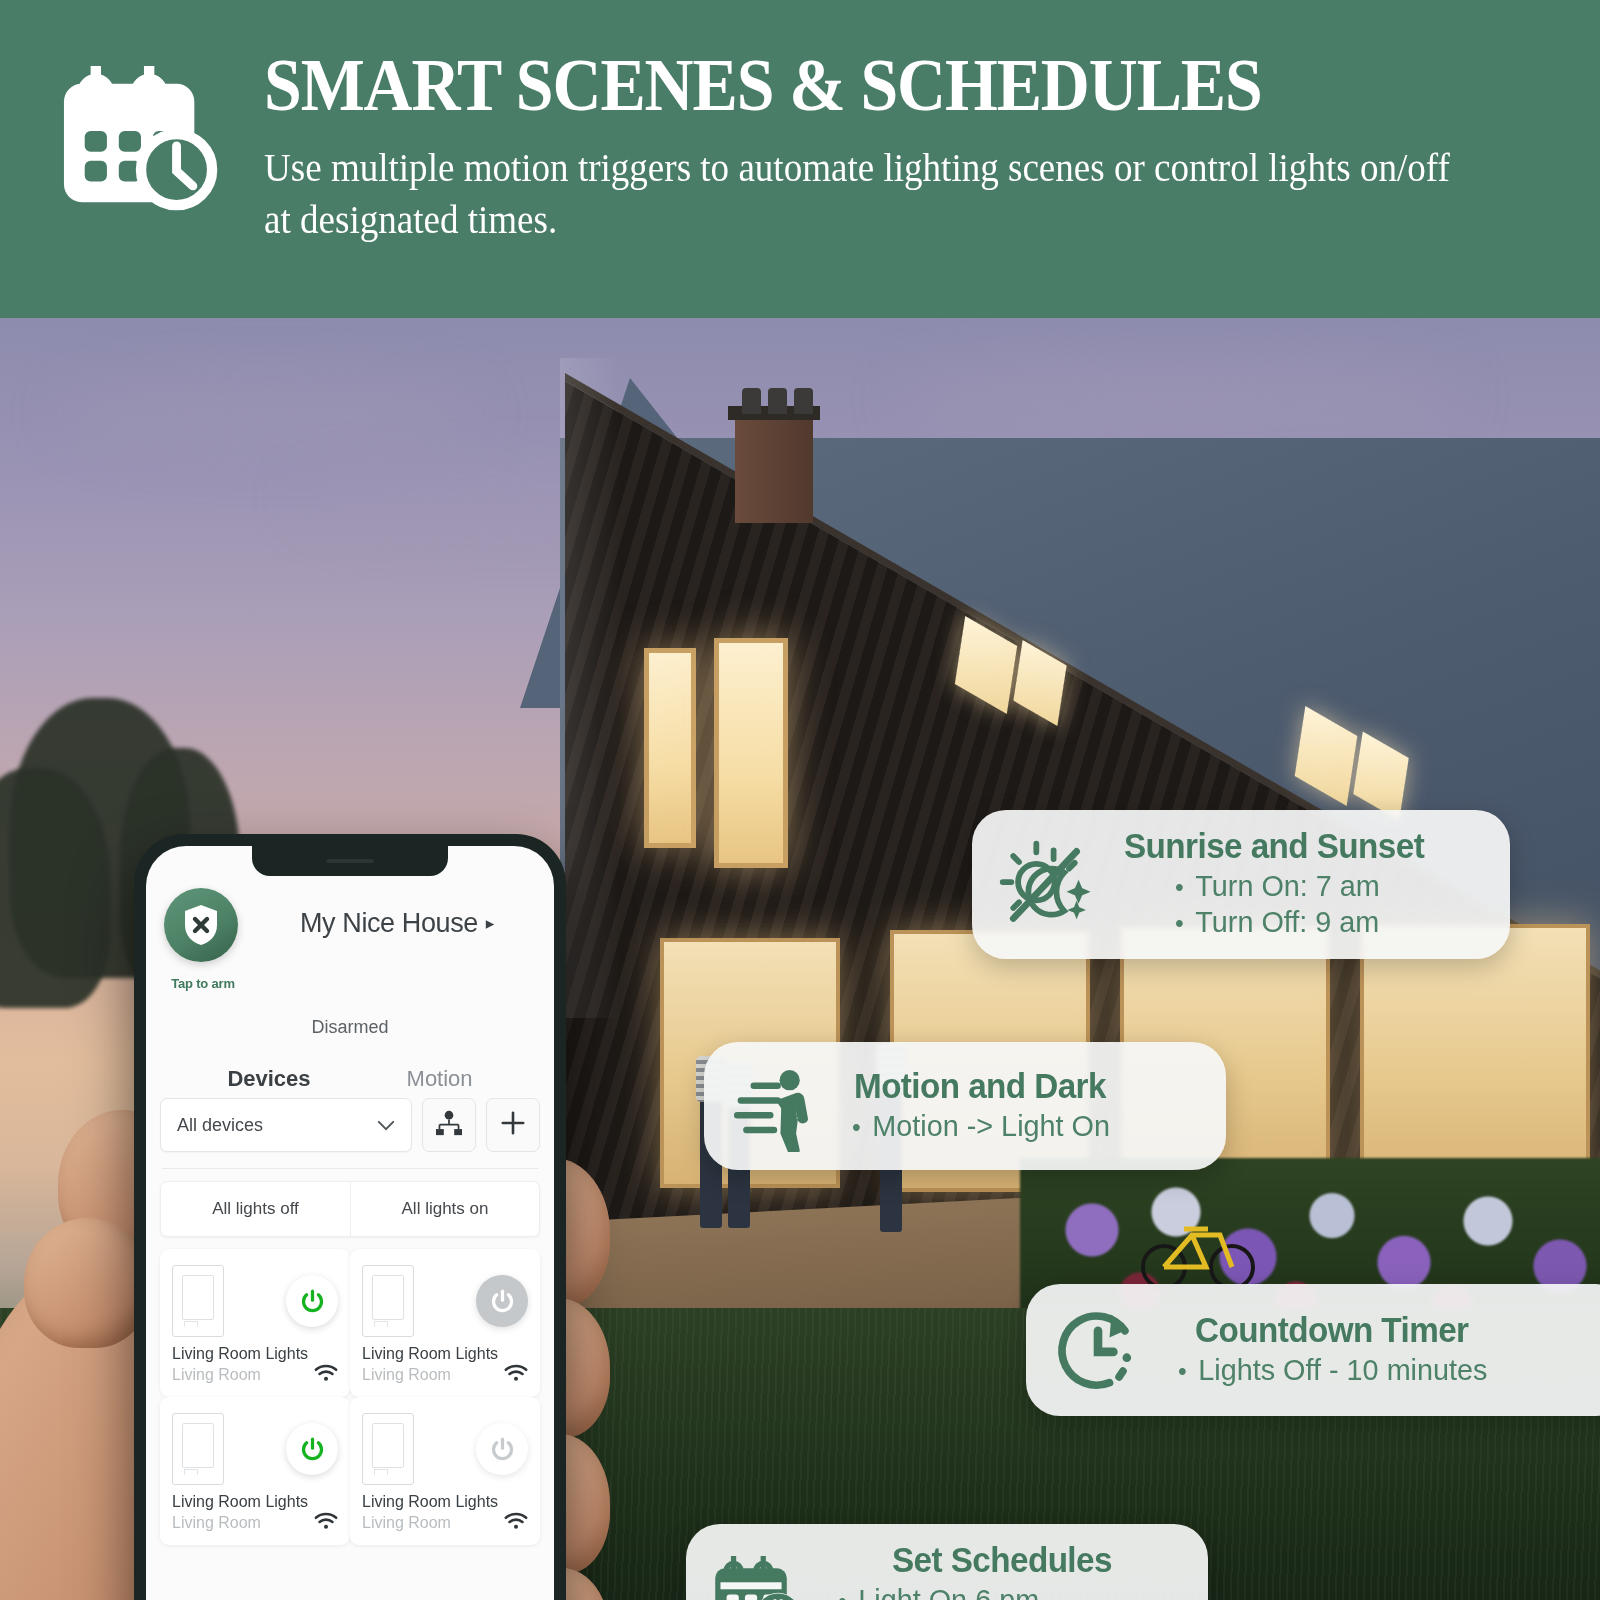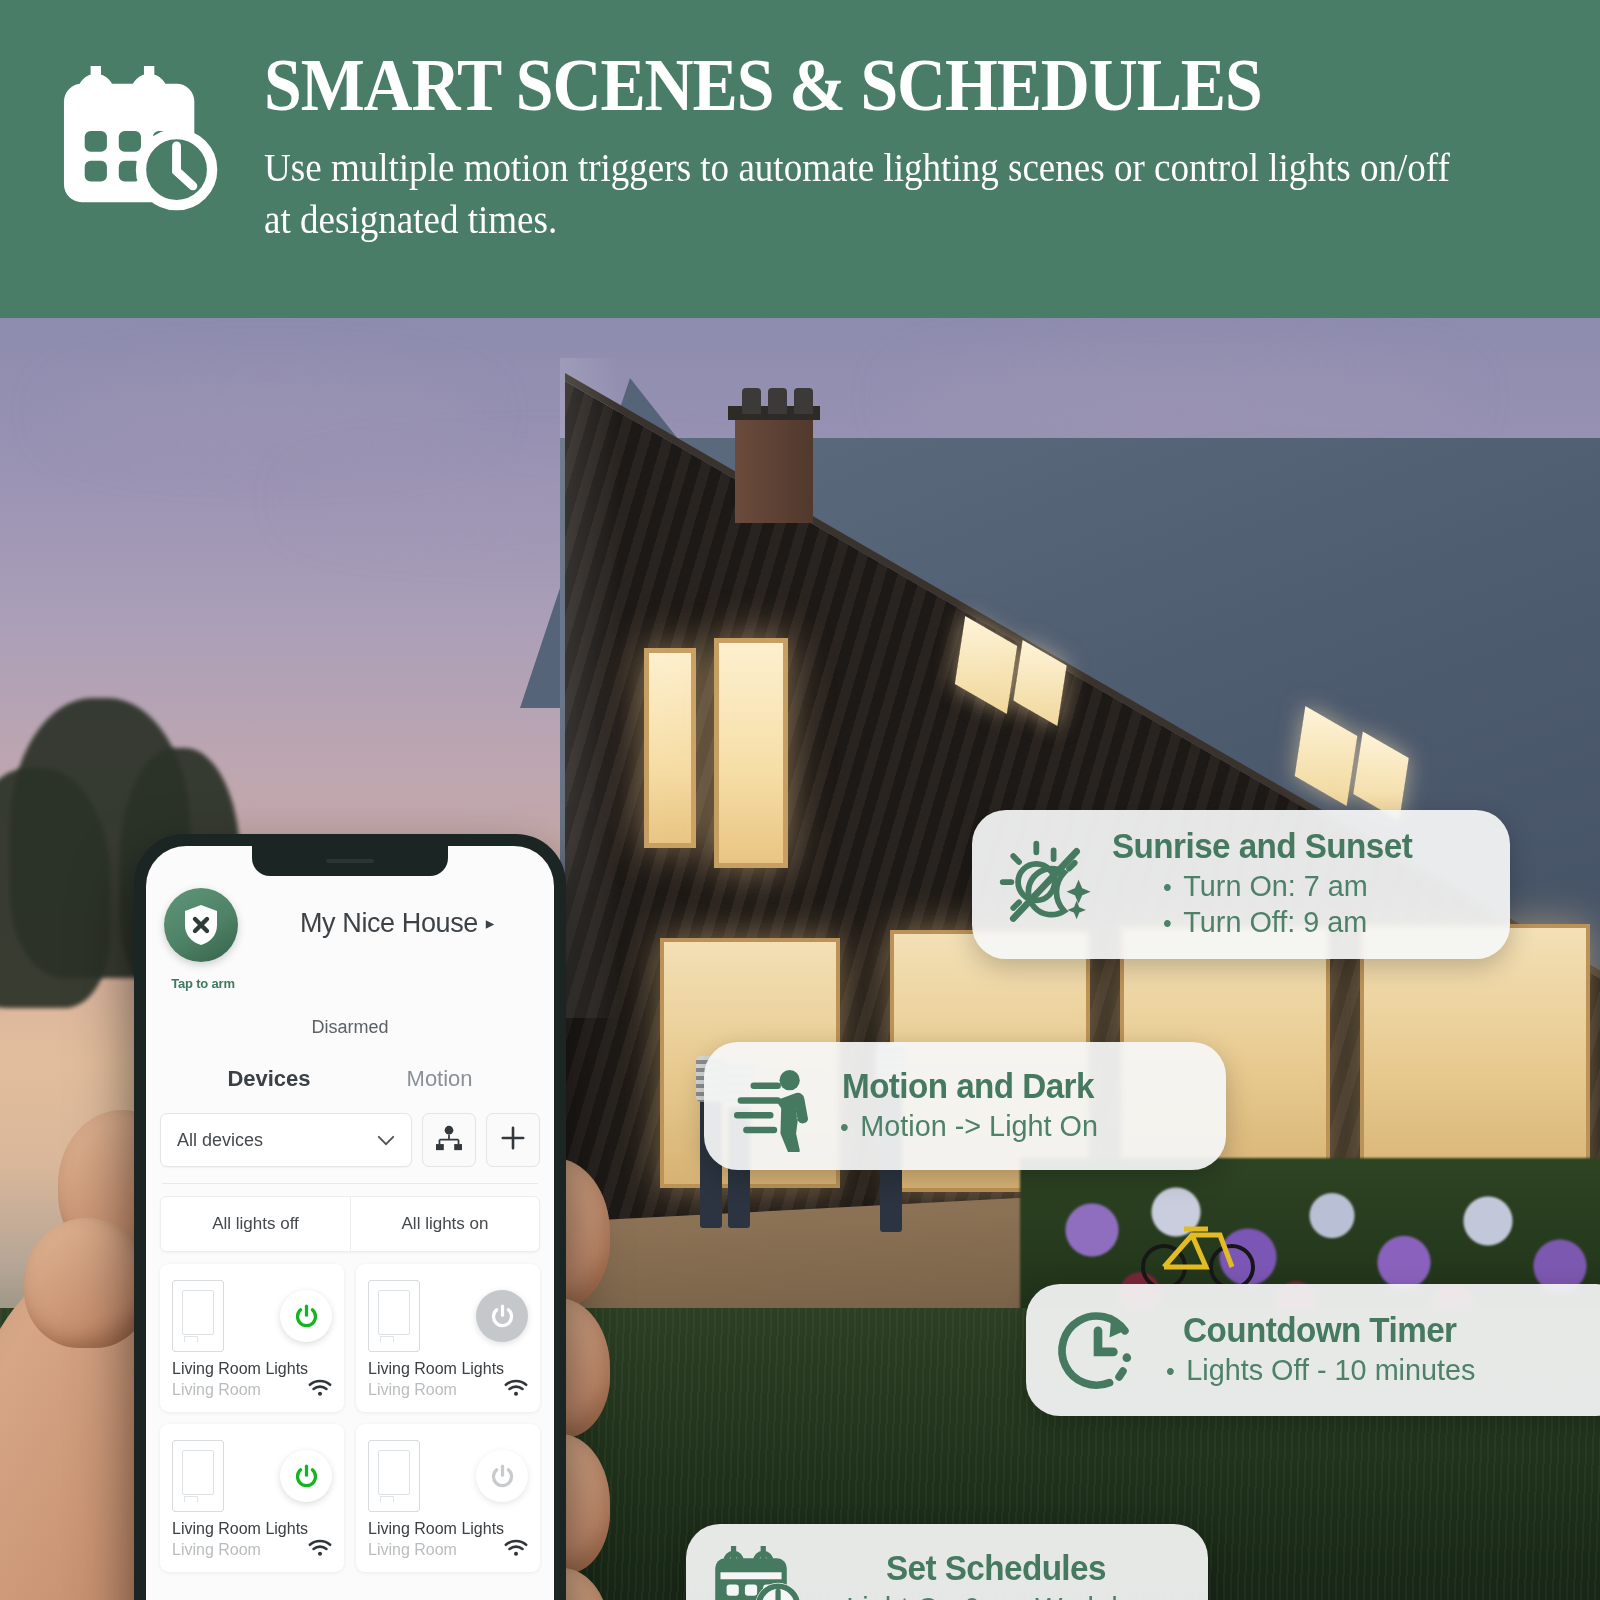--- a/index.html
+++ b/index.html
@@ -217,21 +217,21 @@
   }
 
   
   #tabs {
     display: flex; justify-content: center; gap: 96px; margin-top: 28px;
   }
   .tab { font-size: 22px; color: #8a9096; padding-bottom: 3px; }
   .tab.active { color: #3a4044; font-weight: 600; }
 
   
-  #filter-row { display: flex; gap: 10px; margin-top: 18px; align-items: stretch; }
+  #filter-row { display: flex; gap: 10px; margin-top: 3px; align-items: stretch; }
   #device-select {
     flex: 1 1 auto; height: 54px; background: #fff; border: 1px solid #e3e5e6;
     border-radius: 7px; display: flex; align-items: center; justify-content: space-between;
     padding: 0 16px; font-size: 18px; color: #45494d;
     box-shadow: 0 1px 2px rgba(0,0,0,.04);
   }
   .sq-btn {
     width: 54px; height: 54px; background: #fafafa; border: 1px solid #e3e5e6;
     border-radius: 7px; display: flex; align-items: center; justify-content: center;
   }
@@ -245,21 +245,21 @@
     box-shadow: 0 1px 3px rgba(0,0,0,.05);
   }
   .all-btn {
     flex: 1 1 50%; height: 54px; display: flex; align-items: center;
     justify-content: center; font-size: 17px; color: #45494d;
   }
   .all-btn + .all-btn { border-left: 1px solid #eceeef; }
 
   
   #device-grid {
-    display: grid; grid-template-columns: 1fr 1fr; gap: 12px; margin-top: 12px;
+    display: grid; grid-template-columns: 1fr 1fr; margin-top: 12px;
   }
   .device-card {
     background: #fff; border-radius: 9px; padding: 12px 12px 11px 12px;
     box-shadow: 0 1px 4px rgba(0,0,0,.07); min-height: 148px;
     display: flex; flex-direction: column;
   }
   .device-top { display: flex; align-items: center; justify-content: space-between; flex: 1 1 auto; }
   .switch-img { width: 52px; height: 72px; border: 1.5px solid #d9dcde; border-radius: 3px;
     position: relative; }
   .switch-img::before {
@@ -279,21 +279,21 @@
   .power-btn.off-light { background: #fff; box-shadow: 0 2px 7px rgba(0,0,0,.10); }
   .device-name { font-size: 16px; color: #3a4044; margin-top: 4px; }
   .device-bottom { display: flex; align-items: center; justify-content: space-between; margin-top: 1px; }
   .device-room { font-size: 16px; color: #b9bdc0; }
 
   
   .callout {
     position: absolute; z-index: 8;
     background: rgba(245,246,246,0.93);
     border-radius: 34px;
-    display: flex; align-items: center; gap: 20px;
+    display: flex; align-items: center; gap: 32px;
     padding: 18px 30px 18px 24px;
     box-shadow: 0 8px 26px rgba(0,0,0,.22);
     backdrop-filter: blur(2px);
   }
   .callout-icon { flex: 0 0 auto; display: flex; align-items: center; justify-content: center; }
   .callout-body { display: flex; flex-direction: column; }
   .callout-title {
     color: #467a60; font-weight: 800; font-size: 35px; letter-spacing: -.6px;
     line-height: 1.05; transform: scaleX(0.95); transform-origin: left center;
   }

